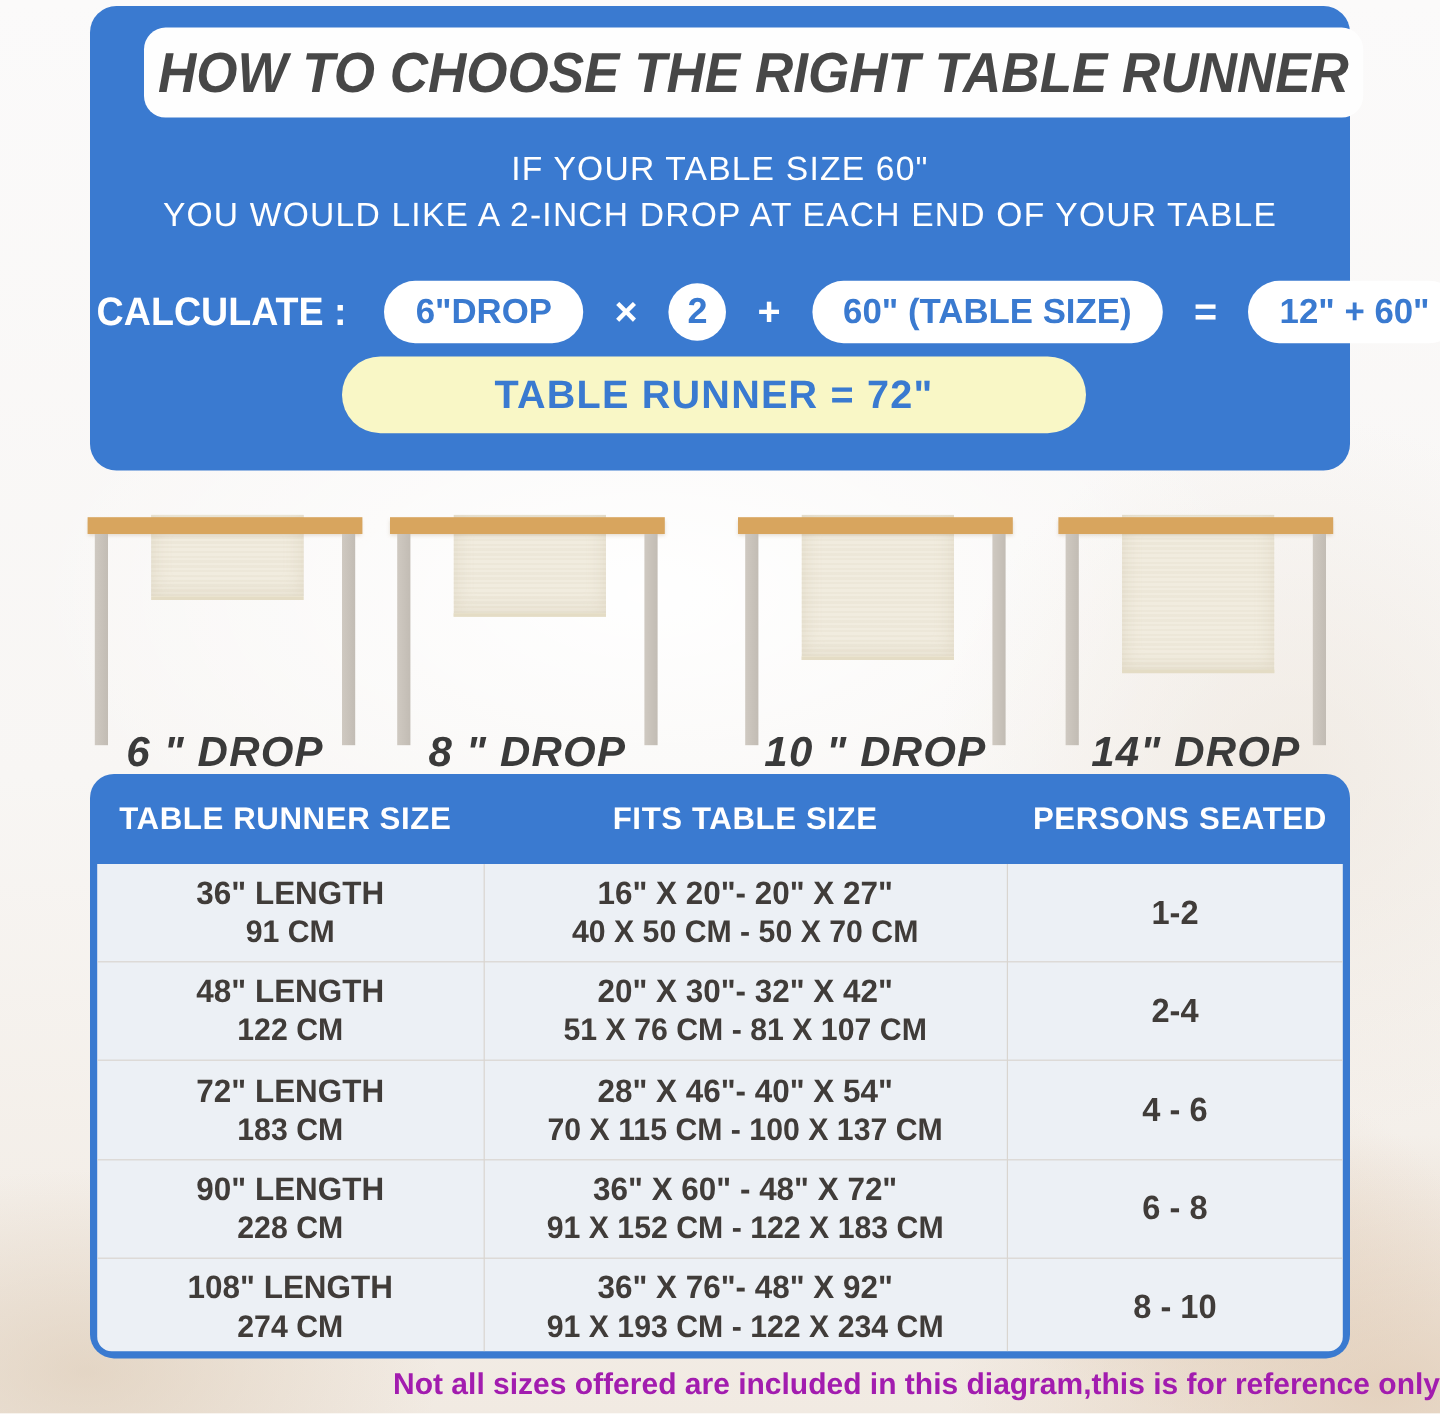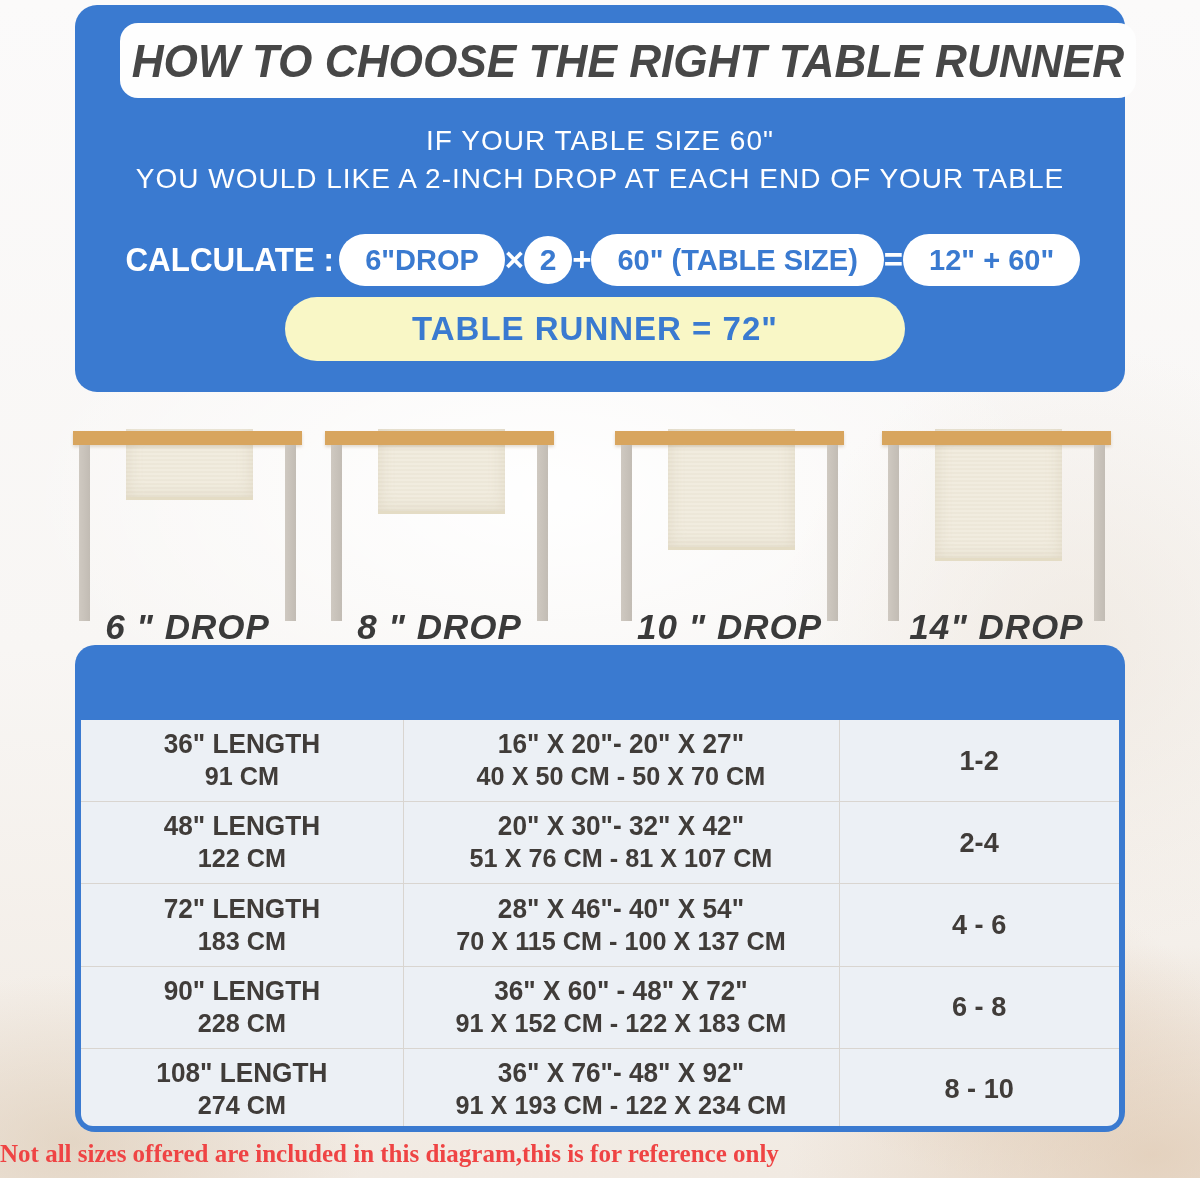--- a/index.html
+++ b/index.html
@@ -34,21 +34,21 @@
     white-space:nowrap; transform:scaleX(.94); letter-spacing:0;
   }
   .sub-line {
     position:absolute; left:0; width:100%; text-align:center;
     color:#ffffff; font-size:28px; letter-spacing:1px; white-space:nowrap;
   }
   .sub1 { top:120px; }
   .sub2 { top:158px; }
   .calc-row {
     position:absolute; left:0; top:228px; width:100%; height:54px;
-    display:flex; align-items:center; justify-content:center; gap:0;
+    display:flex; align-items:center; justify-content:flex-start; gap:26px;
   }
   .calc-label {
     color:#fff; font-weight:bold; font-size:33px; transform:scaleX(.95);
     white-space:nowrap;
   }
   .pill {
     background:#ffffff; color:#3a7ad0; font-weight:bold; font-size:29px;
     height:52px; border-radius:27px; padding:0 26px;
     display:flex; align-items:center; justify-content:center; white-space:nowrap;
   }
@@ -120,22 +120,22 @@
   .trow + .trow { border-top:1px solid #d9d5d0; }
   .cell {
     text-align:center; color:#403c39; font-weight:bold; font-size:27px;
     line-height:1.22; transform:scaleX(.97); white-space:nowrap;
   }
   .cell .cm-line { font-size:26px; }
   .persons { font-size:28px; }
 
   
   .footer-note {
-    position:absolute; left:0; width:100%; top:1140px; text-align:left;
-    font-size:25px; font-weight:bold; color:#ef4444; white-space:nowrap;font-family:Liberation Serif, serif;
+    position:absolute; left:0; width:100%; top:1140px; text-align:right;
+    font-size:25px; font-weight:bold; color:#a21caf; white-space:nowrap;
   }
 </style>
 </head>
 <body>
 
 <div class="page-bg"></div>
 
 <div class="top-panel">
   <div class="title-banner">
     <div class="title-text">HOW TO CHOOSE THE RIGHT TABLE RUNNER</div>
@@ -182,20 +182,25 @@
   <div class="drop d4">
     <div class="runner"></div>
     <div class="bar"></div>
     <div class="leg leg-l"></div>
     <div class="leg leg-r"></div>
     <div class="drop-label">14" DROP</div>
   </div>
 </div>
 
 <div class="size-panel">
+  <div class="size-header">
+    <div class="hcell">TABLE RUNNER SIZE</div>
+    <div class="hcell">FITS TABLE SIZE</div>
+    <div class="hcell">PERSONS SEATED</div>
+  </div>
   <div class="size-body">
     <div class="vline v1"></div>
     <div class="vline v2"></div>
 
     <div class="trow">
       <div class="cell">
           <div>36" LENGTH</div>
           <div class="cm-line">91 CM</div>
         </div>
       <div class="cell">

